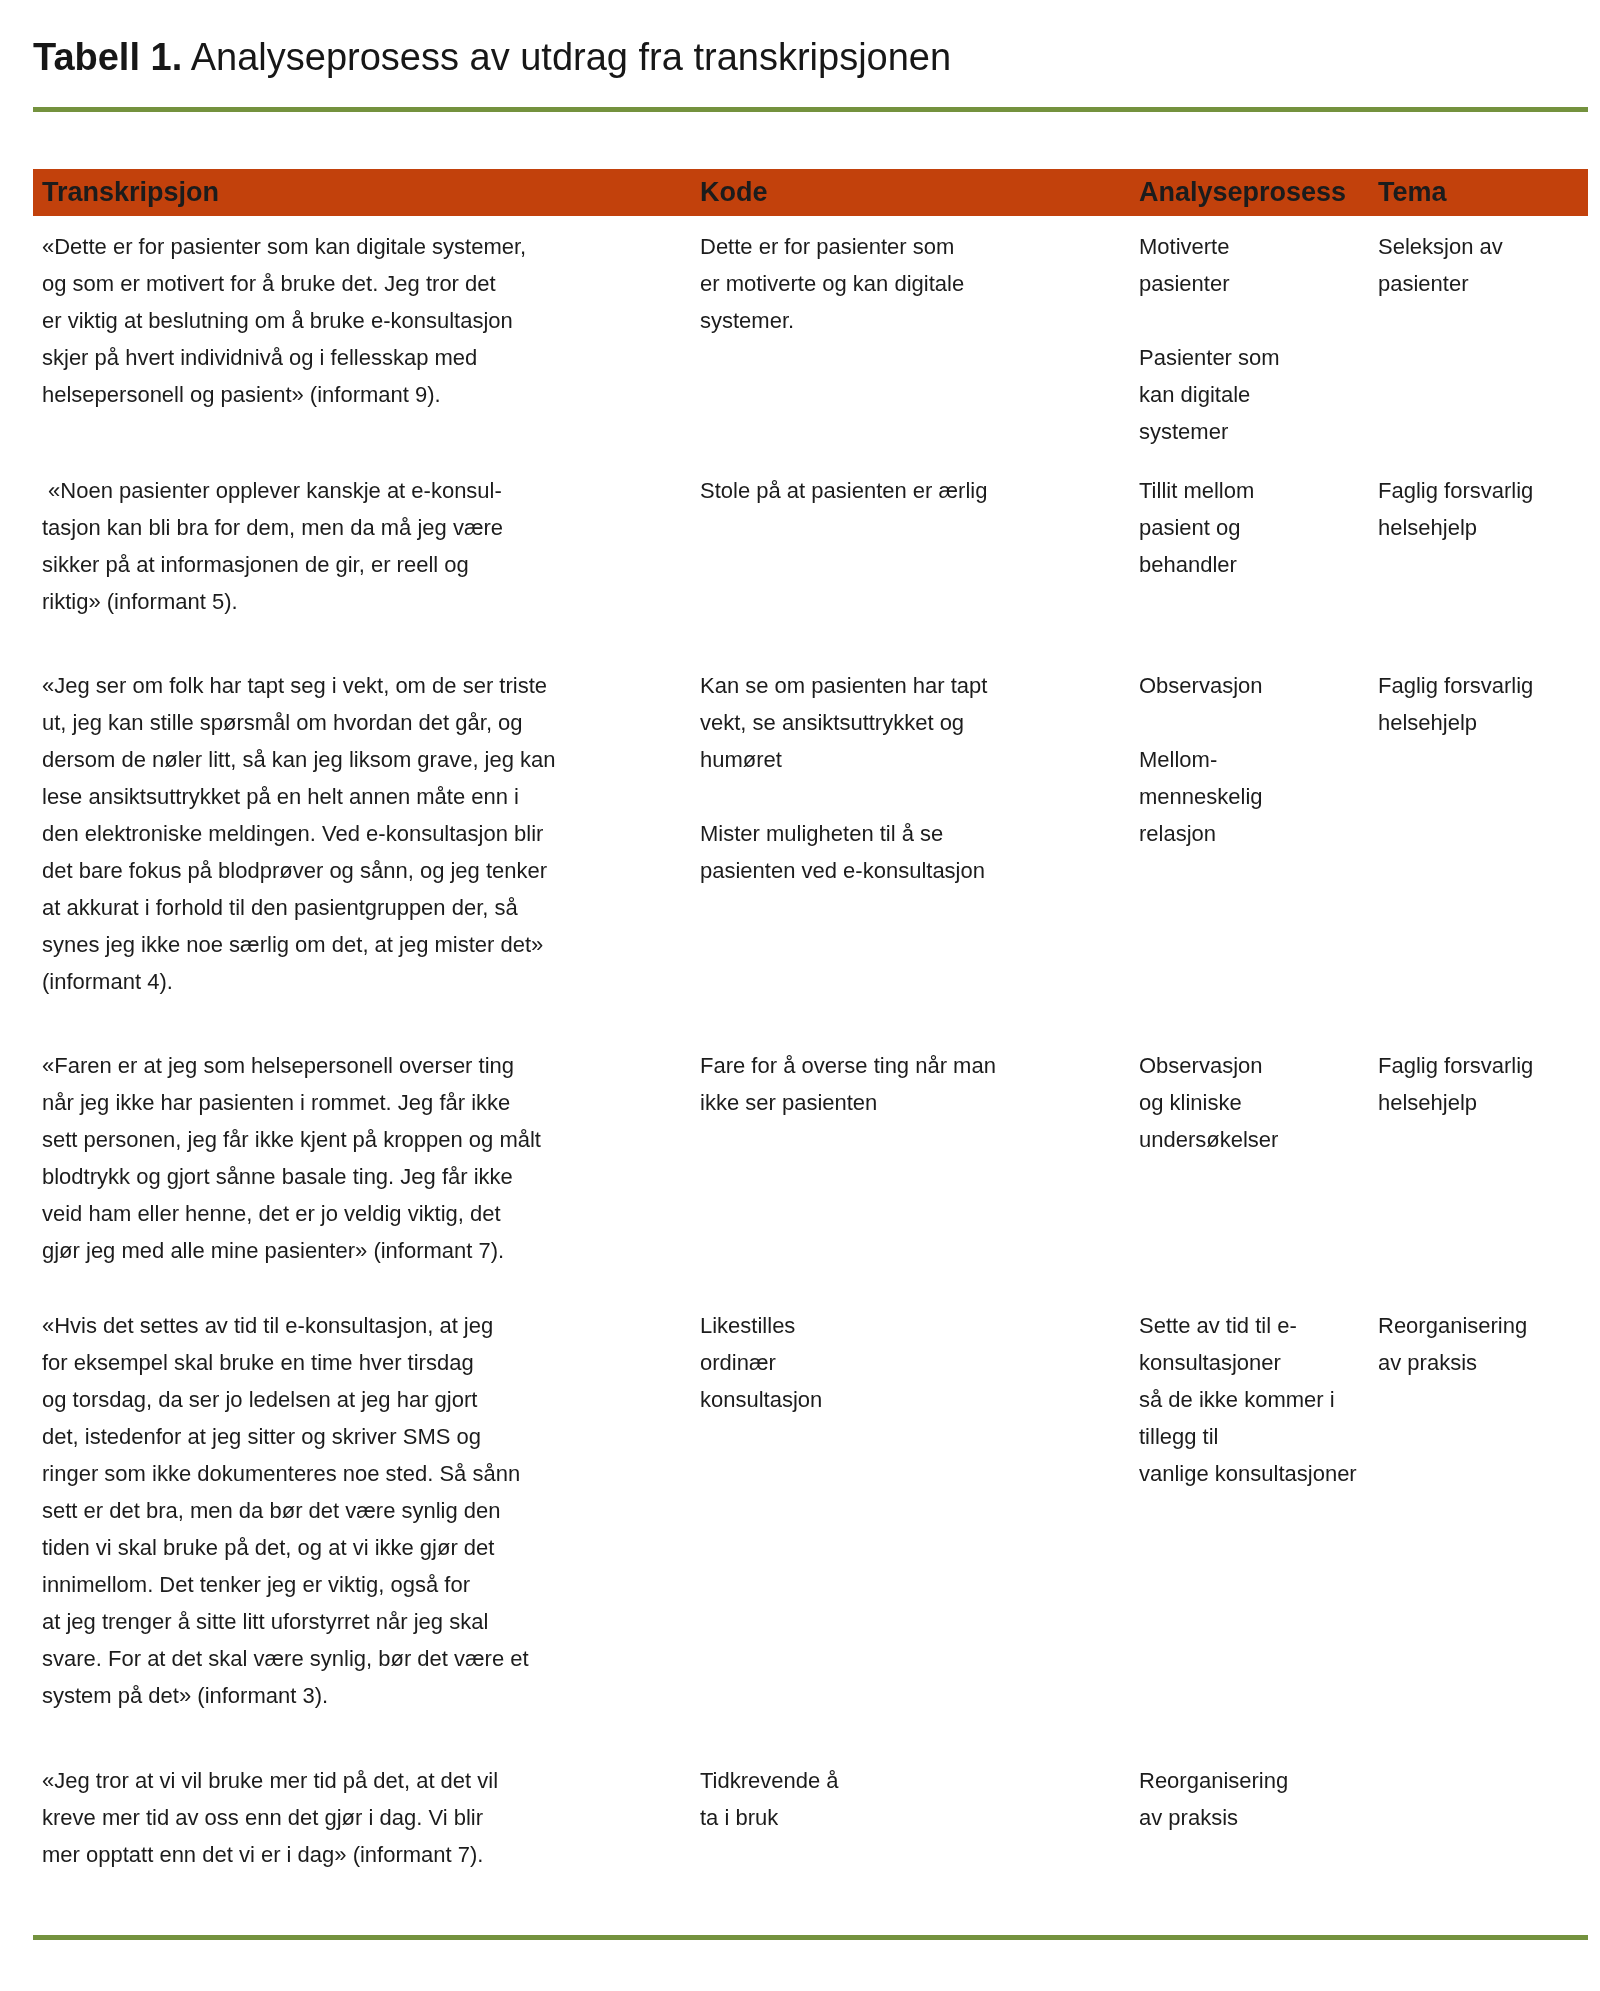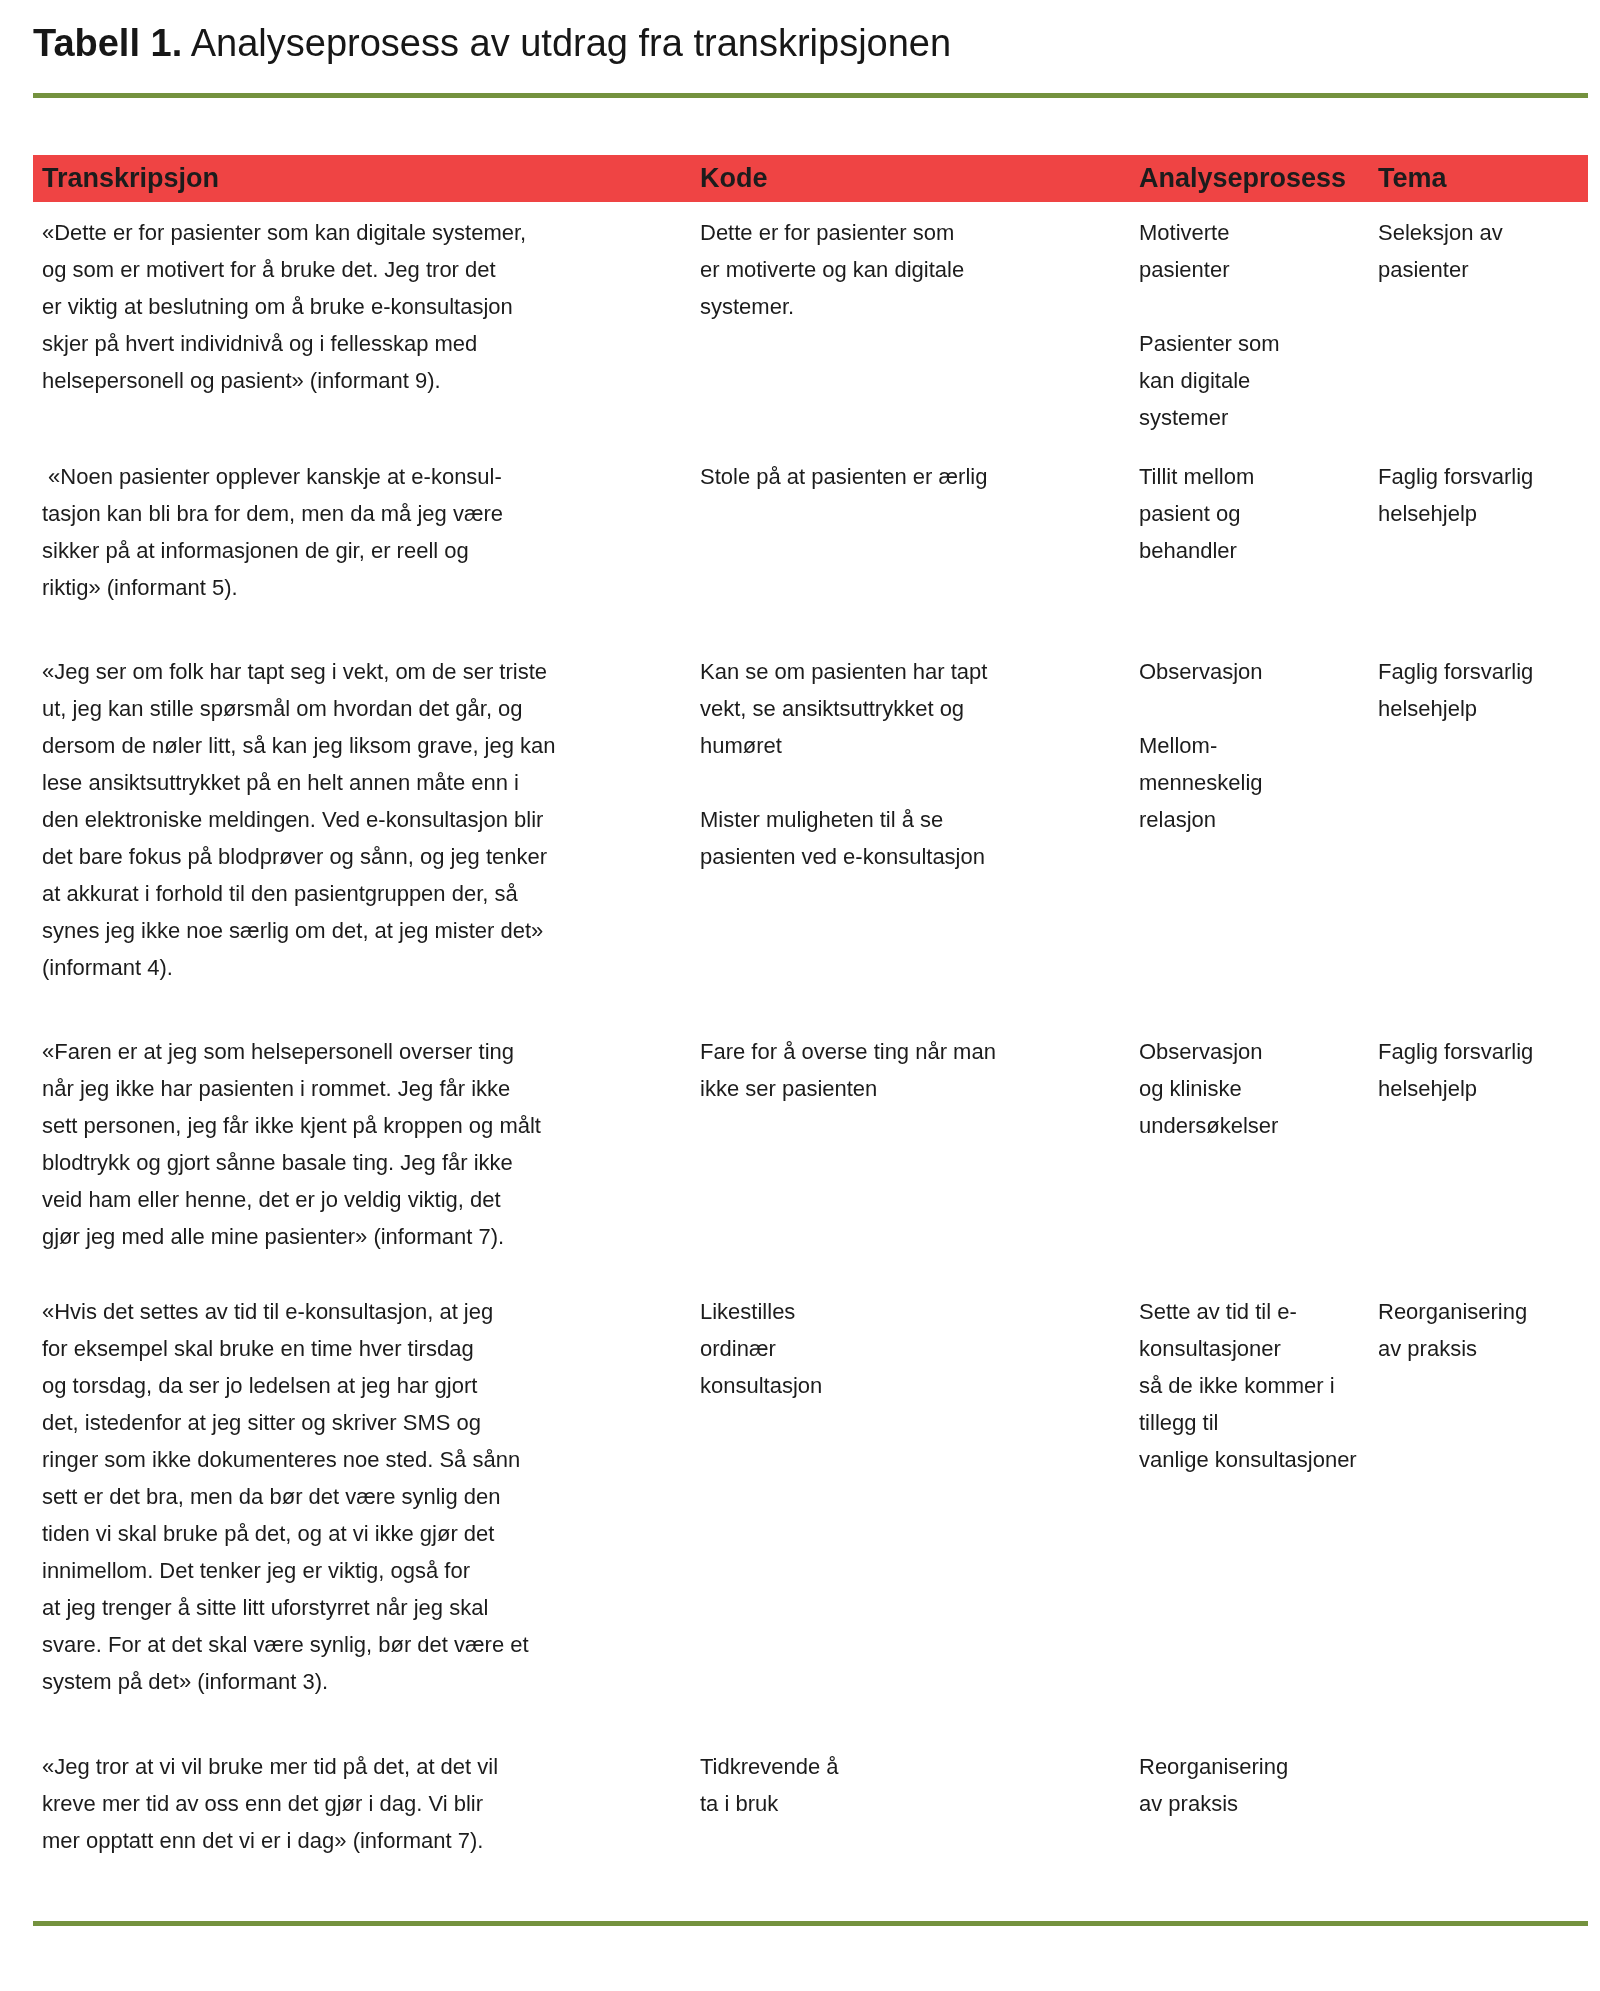--- a/index.html
+++ b/index.html
@@ -2,27 +2,27 @@
 <html lang="no"><head>
 <meta charset="utf-8">
 <style>
   html,body{margin:0;padding:0;}
   body{
     width:1600px;height:1991px;background:#ffffff;
     font-family:"Liberation Sans",sans-serif;color:#1c1c1c;
     -webkit-font-smoothing:antialiased;
   }
   .content{margin-left:33px;width:1555px;}
-  .doc-title{padding-top:18px;font-size:38px;line-height:50px;color:#171717;}
+  .doc-title{padding-top:32px;font-size:38px;line-height:50px;color:#171717;}
   .doc-title .bold{font-weight:700;}
   .rule{height:5px;background:#74923e;}
   .rule.top{margin-top:25px;}
   .grid{display:grid;grid-template-columns:667px 439px 239px 210px;}
   .thead{
-    margin-top:57px;height:47px;background:#ef4444;
+    margin-top:57px;height:47px;background:#c2410c;
     align-items:center;font-weight:700;font-size:27px;
   }
   .thead .hcell{padding:0;}
   .thead .hcell.c1{padding-left:9px;}
   .trow{font-size:22px;line-height:37px;padding-top:12px;}
   .cell{white-space:pre-line;padding-right:18px;}
   .cell.c1{padding-left:9px;}
   .r1{padding-bottom:10px;}
   .r2{padding-bottom:35px;}
   .r3{padding-bottom:35px;}

